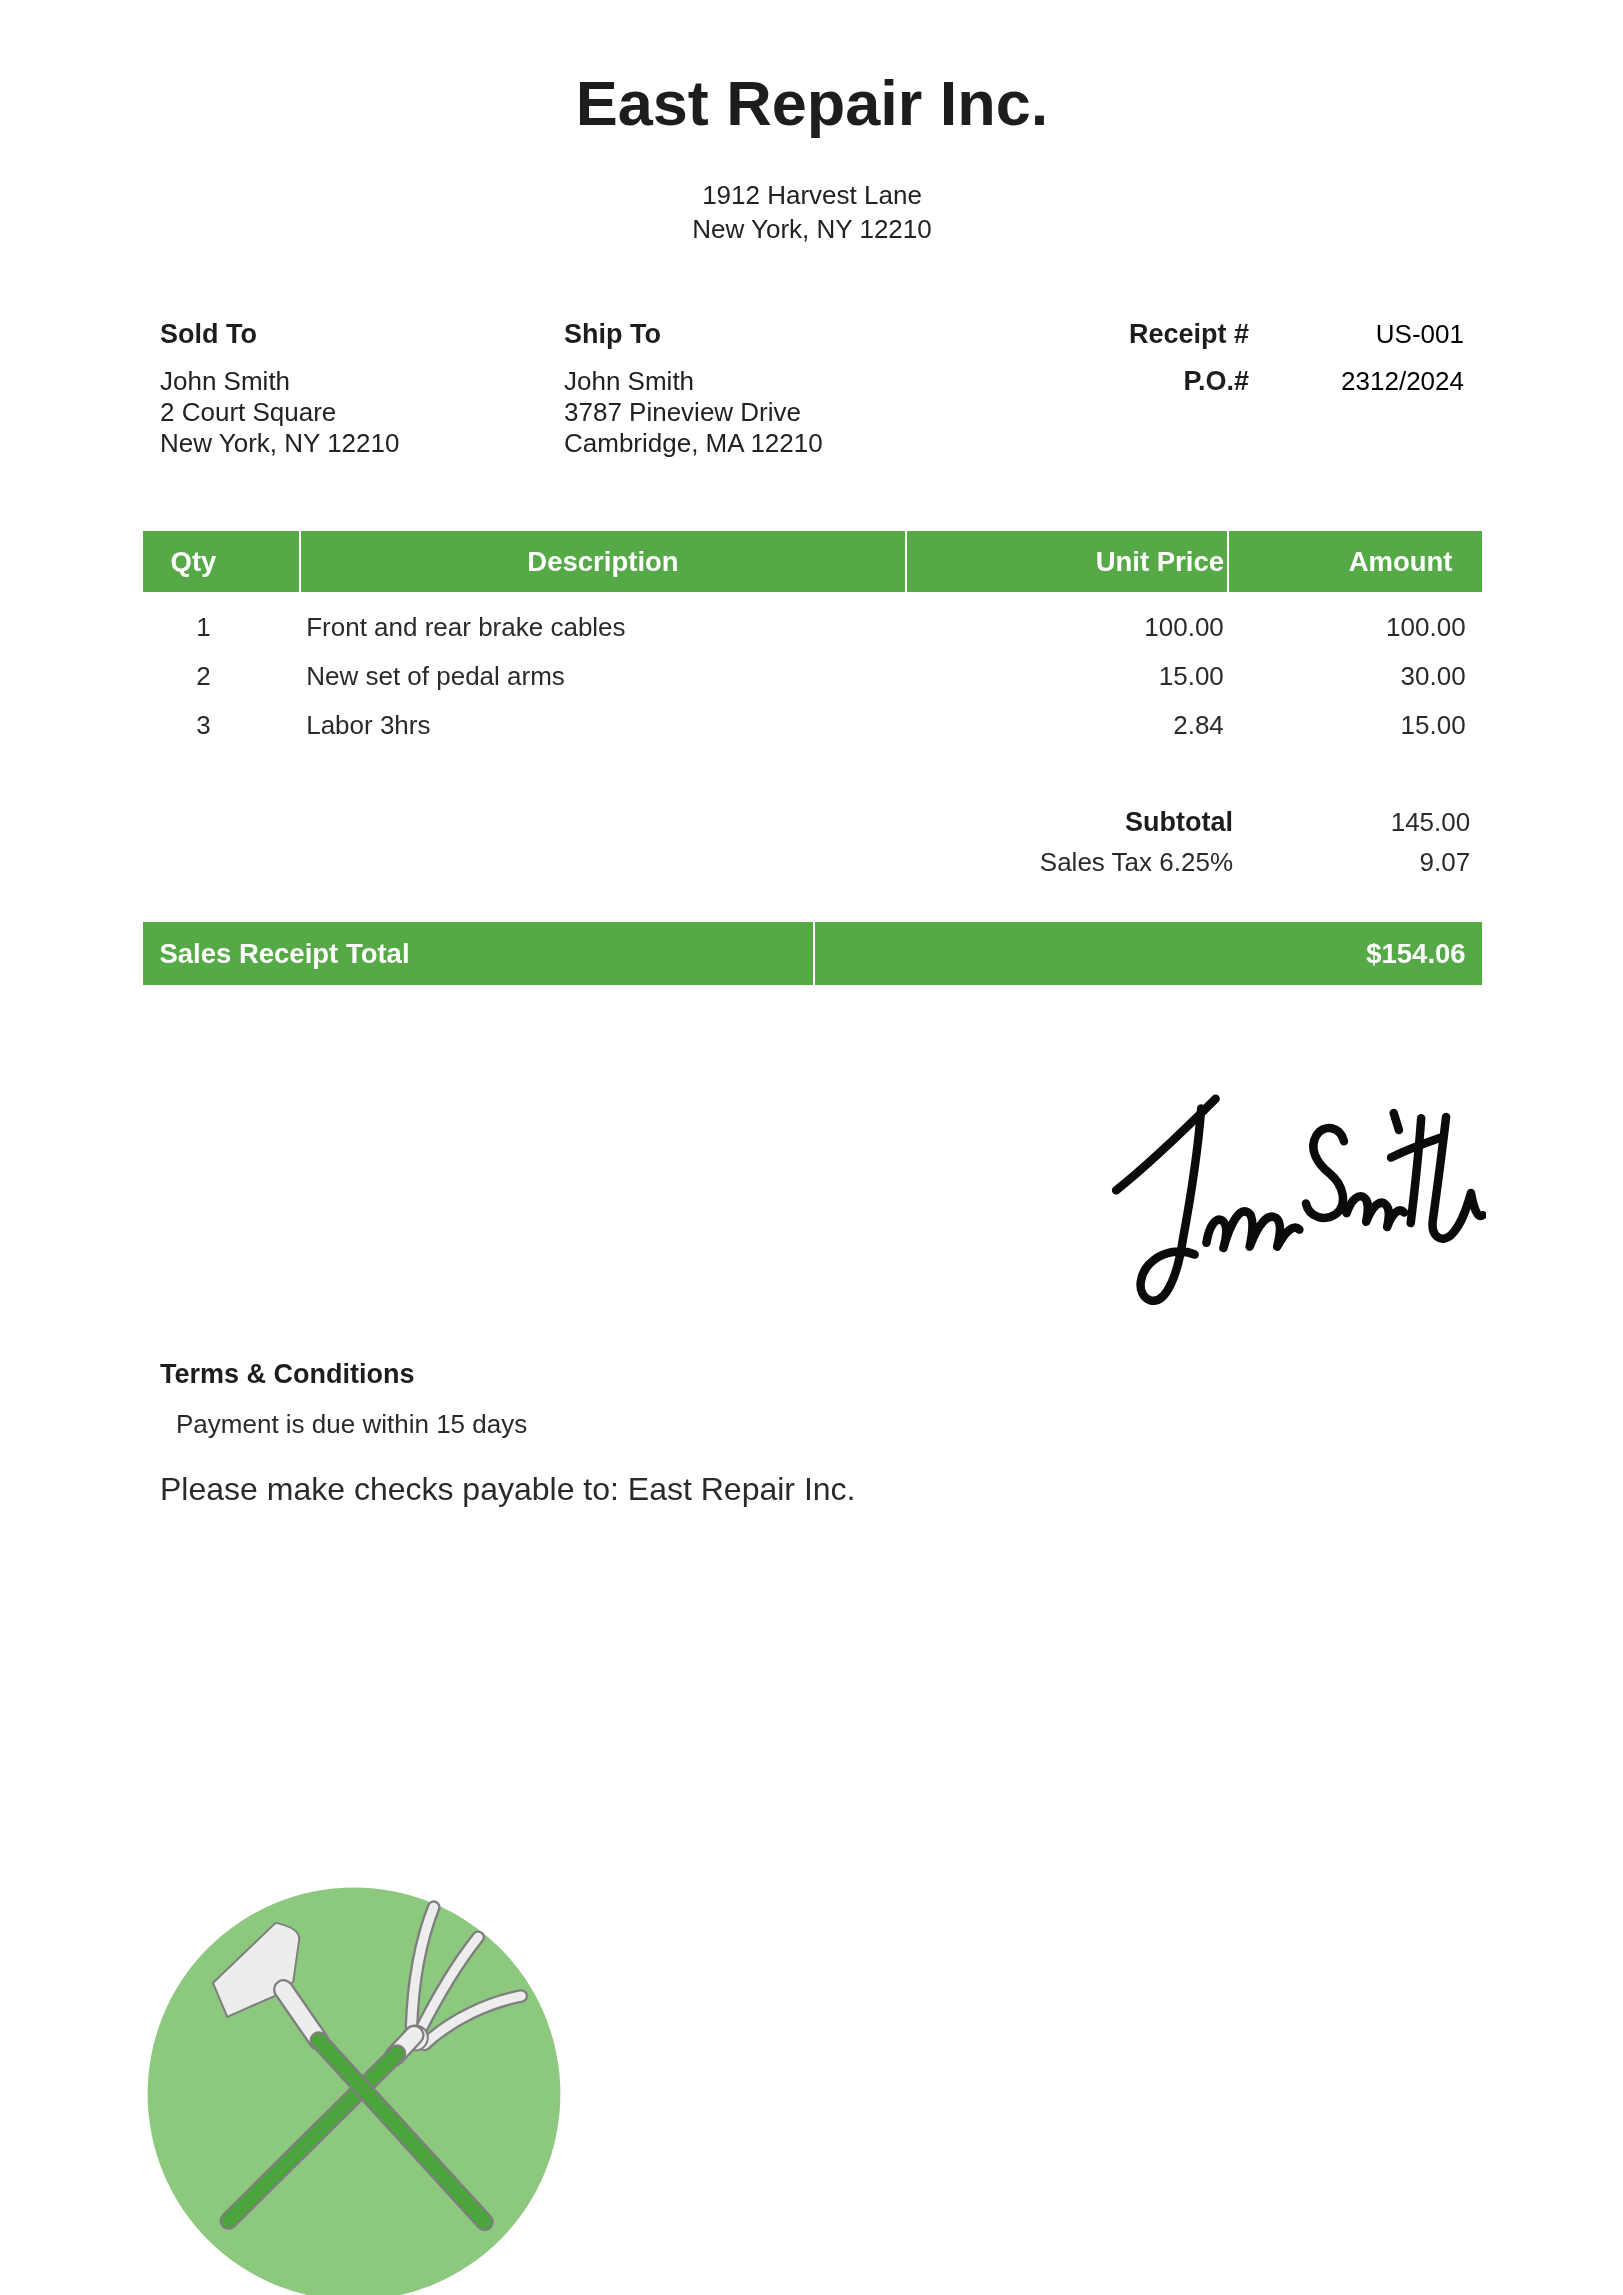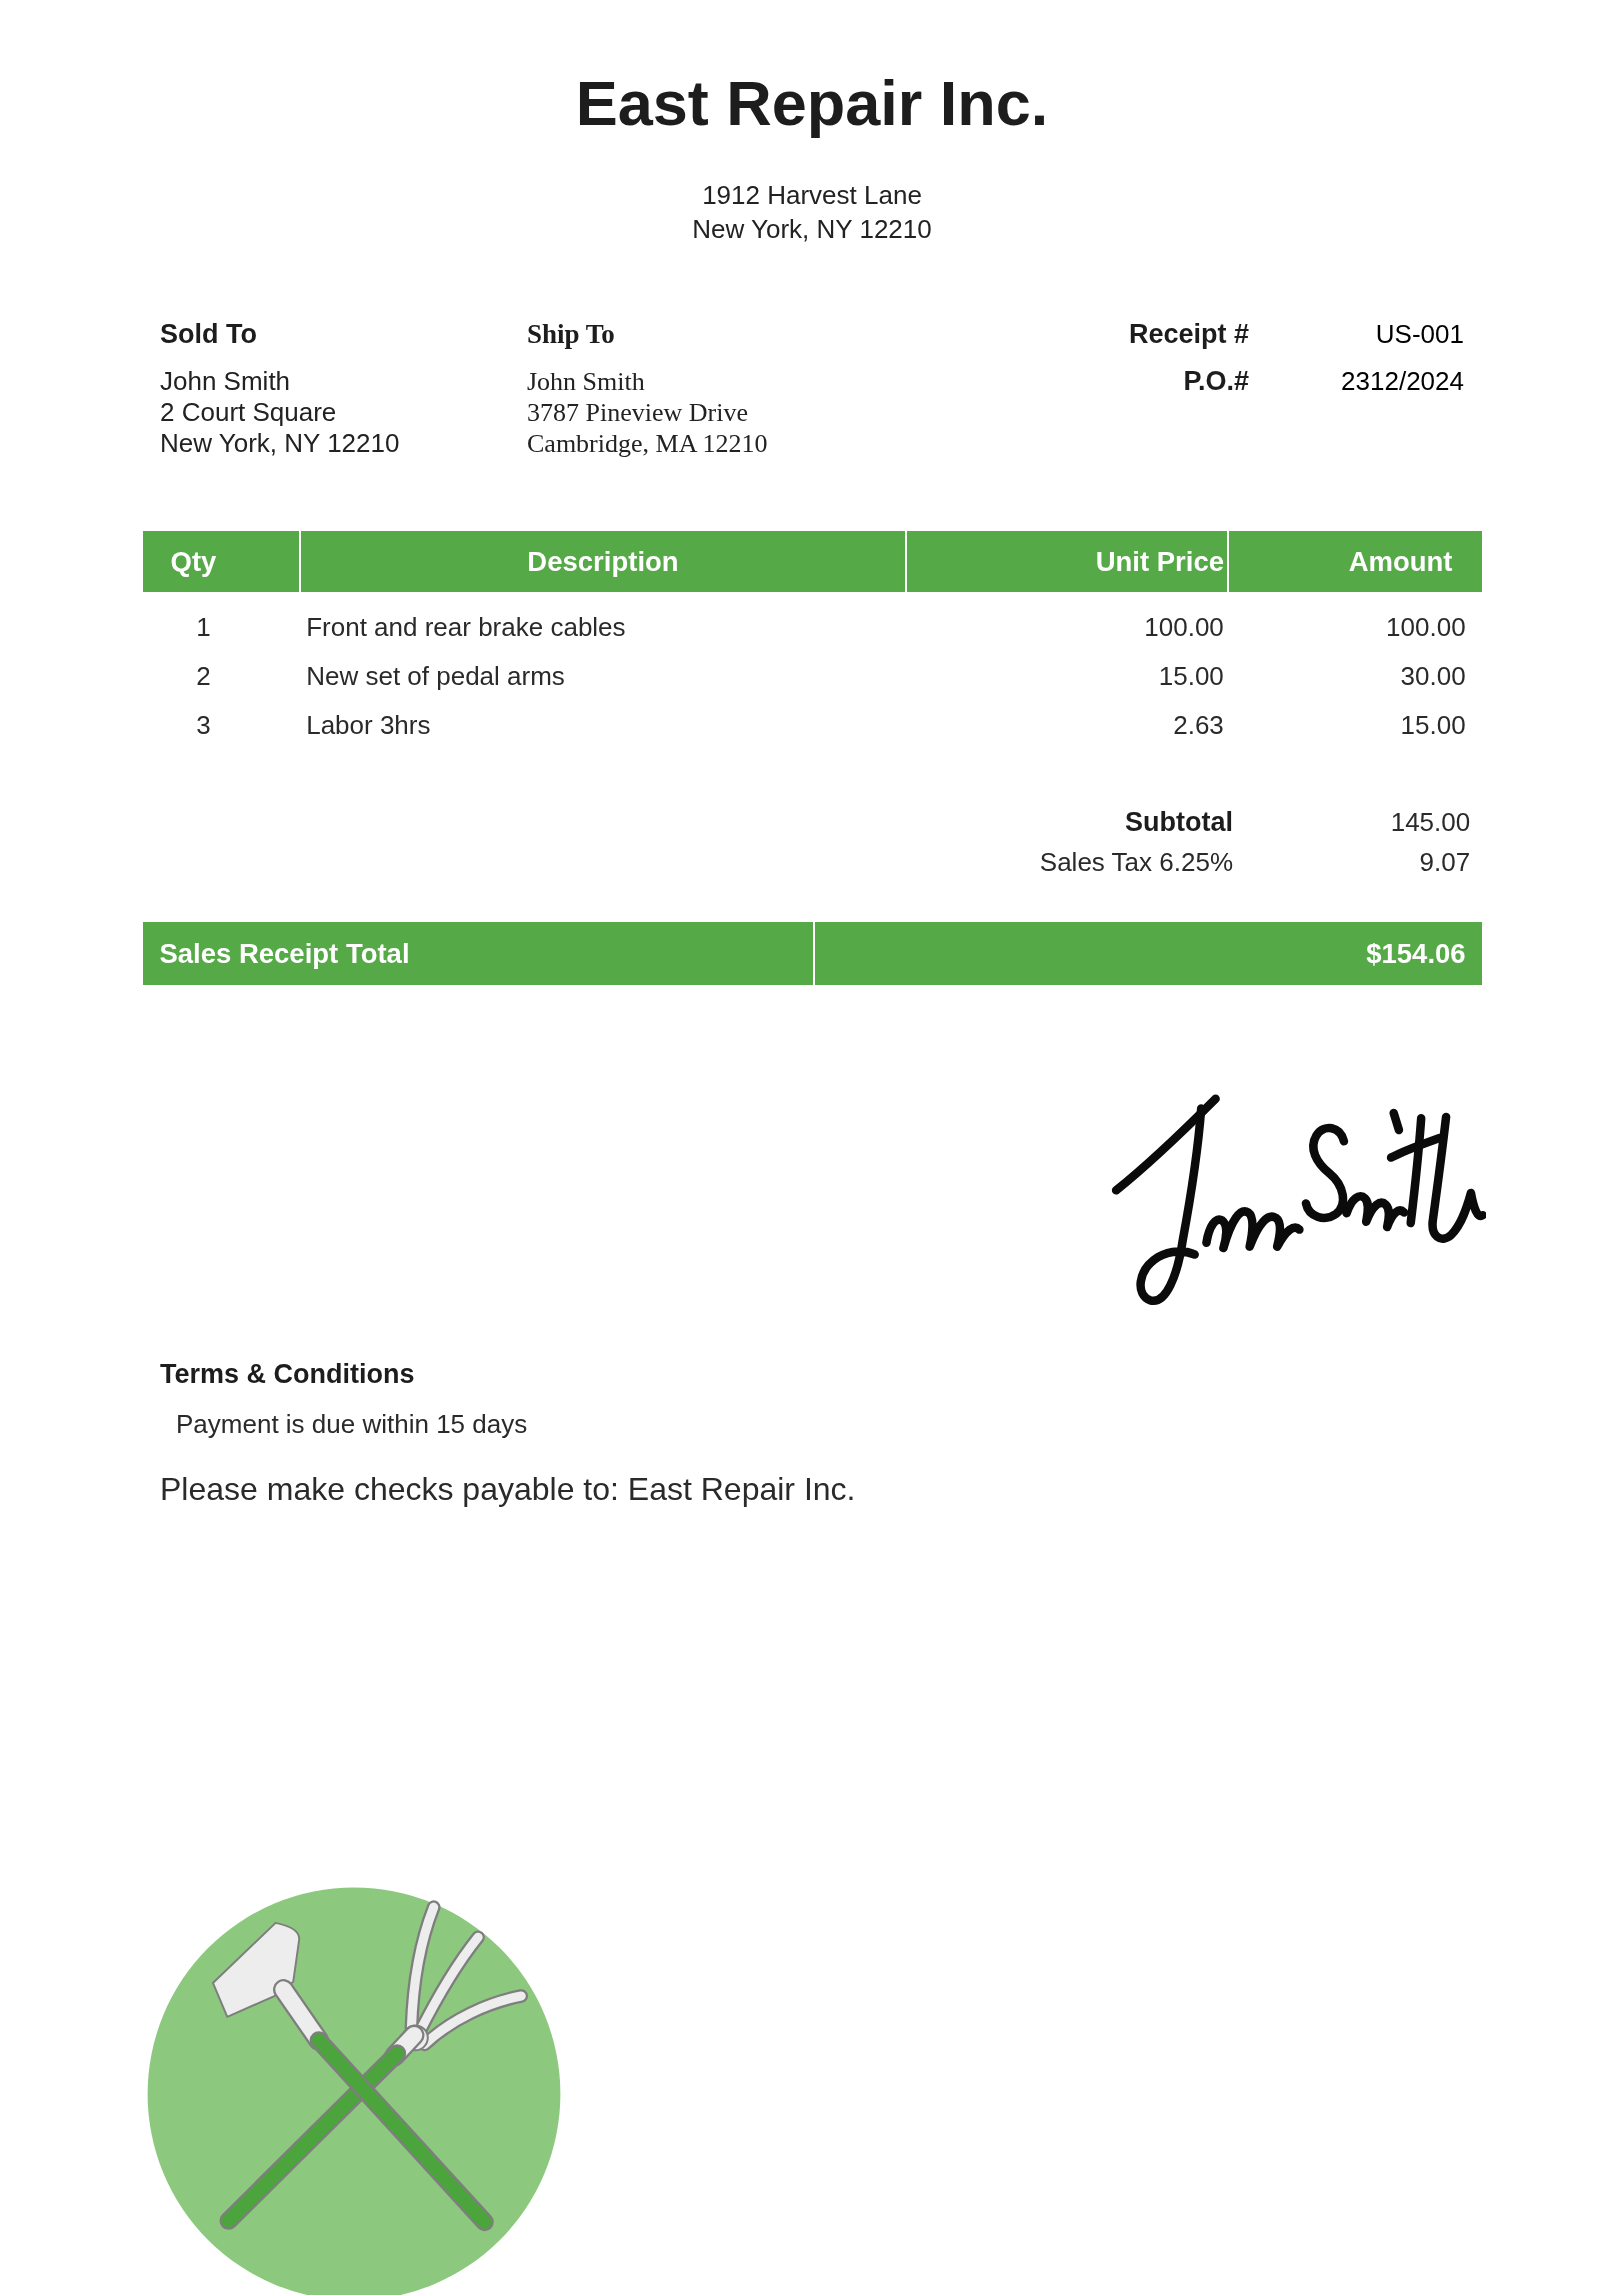--- a/index.html
+++ b/index.html
@@ -18,21 +18,21 @@
     margin:0;line-height:1.3;
   }
   .company-address{
     position:absolute;left:0;top:178px;width:1624px;
     text-align:center;font-size:26px;line-height:34px;color:#222;
   }
   
   .info-label{font-weight:700;font-size:27px;color:#1d1d1d;line-height:31px;margin-bottom:16.4px;}
   .info-lines{font-size:26px;line-height:31px;color:#222;}
   .sold-to{position:absolute;left:160px;top:319px;width:367px;}
-  .ship-to{position:absolute;left:527px;top:319px;width:406px;font-family:Liberation Serif, serif;}
+  .ship-to{position:absolute;left:564px;top:319px;width:406px;}
   .meta{position:absolute;left:982px;top:319px;width:482px;}
   .meta-row{display:flex;line-height:31px;margin-bottom:16.4px;}
   .meta-row .lab{width:267px;text-align:right;font-weight:700;font-size:27px;color:#1d1d1d;}
   .meta-row .val{flex:1;text-align:right;font-size:26px;color:#000000;}
   
   .items-table{position:absolute;left:143px;top:531px;width:1339px;}
   .thead{display:flex;height:61px;background:var(--green);color:#fff;font-weight:700;font-size:27.5px;}
   .thead .cell{box-sizing:border-box;display:flex;align-items:center;}
   .c-qty{width:158px;}
   .c-desc{width:606px;}
@@ -128,21 +128,21 @@
       </div>
       <div class="trow">
         <div class="cell c-qty">2</div>
         <div class="cell c-desc">New set of pedal arms</div>
         <div class="cell c-unit">15.00</div>
         <div class="cell c-amt">30.00</div>
       </div>
       <div class="trow">
         <div class="cell c-qty">3</div>
         <div class="cell c-desc">Labor 3hrs</div>
-        <div class="cell c-unit">2.63</div>
+        <div class="cell c-unit">2.84</div>
         <div class="cell c-amt">15.00</div>
       </div>
     </div>
   </div>
 
   <div class="totals">
     <div class="tot-row">
       <span class="lab bold">Subtotal</span>
       <span class="val">145.00</span>
     </div>

